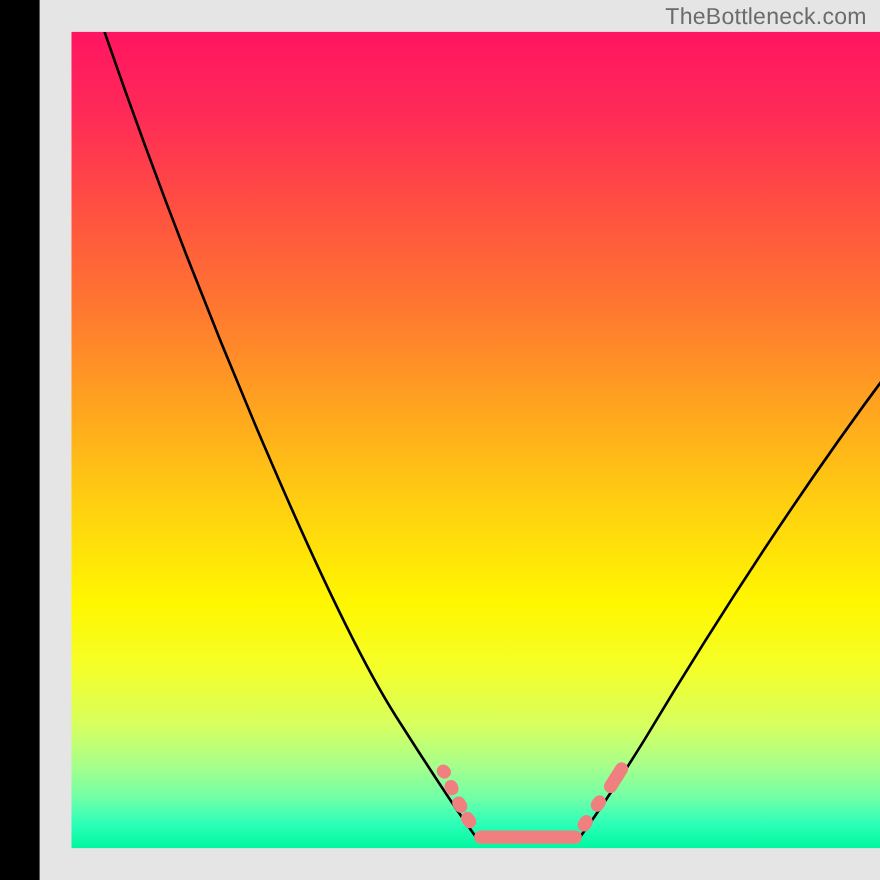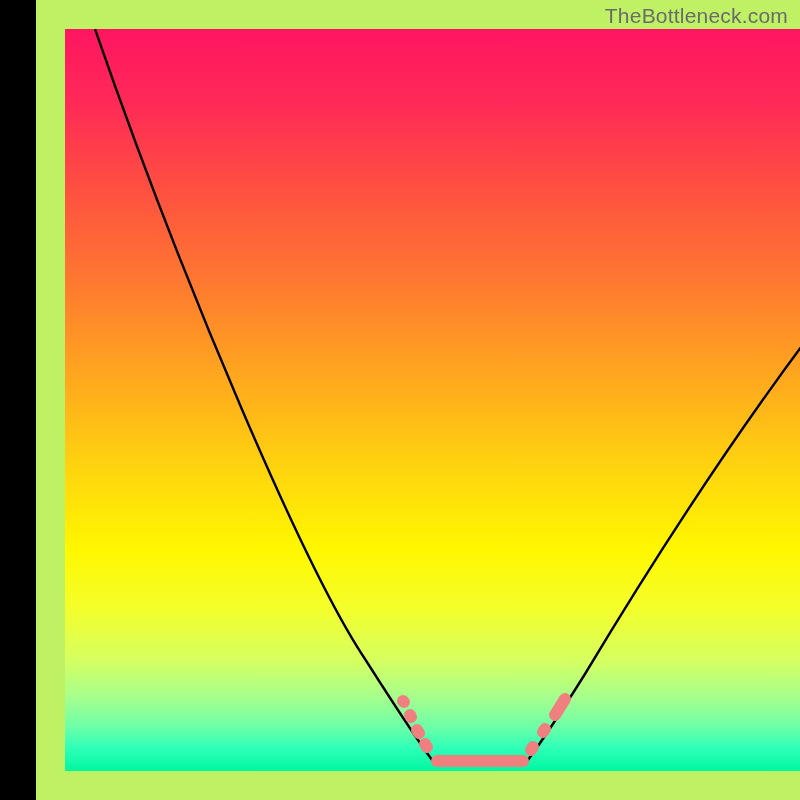--- a/index.html
+++ b/index.html
@@ -7,21 +7,21 @@
     padding: 0;
     width: 800px;
     height: 800px;
     background: #000;
     overflow: hidden;
     font-family: Arial, Helvetica, sans-serif;
   }
   .frame {
     position: absolute;
     inset: 0;
-    background: #bef264;
+    background: #e5e5e5;
     margin-left: 36px;
   }
   .plot {
     position: absolute;
     left: 29px;
     top: 29px;
     width: 742px;
     height: 742px;
     
     background: linear-gradient(

